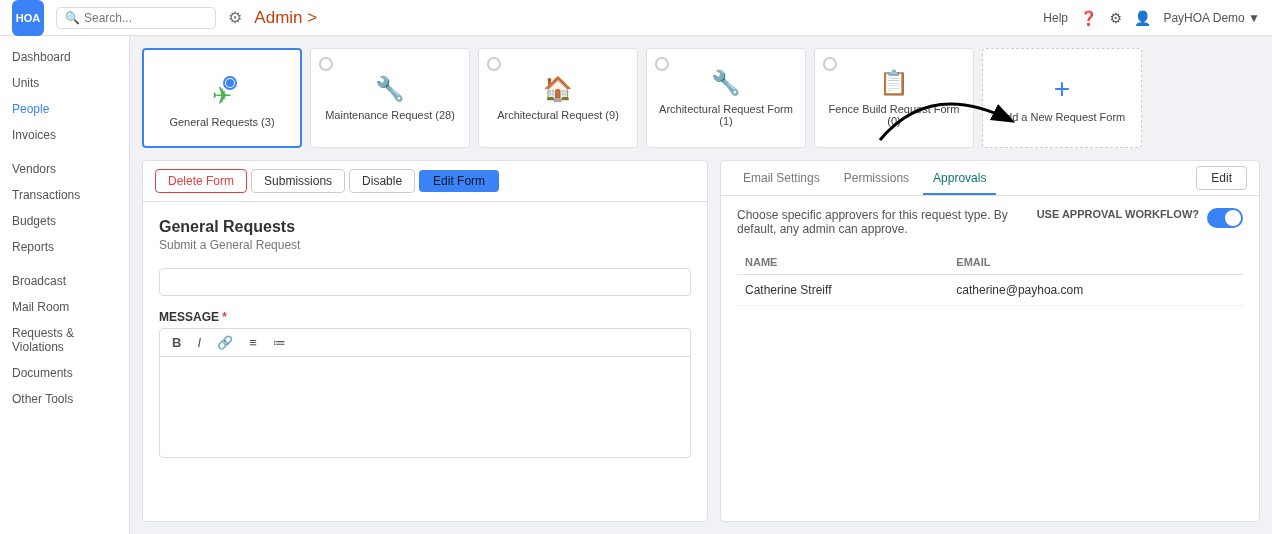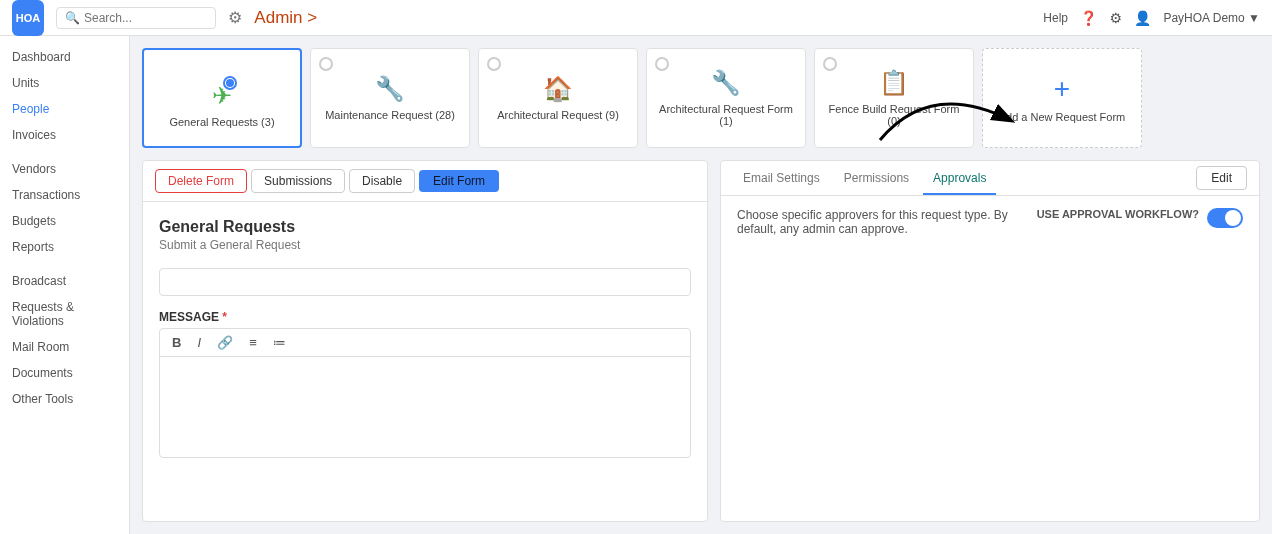--- a/index.html
+++ b/index.html
@@ -103,22 +103,22 @@
   <div class="sidebar">
     <div class="sidebar-item">Dashboard</div>
     <div class="sidebar-item">Units</div>
     <div class="sidebar-item active">People</div>
     <div class="sidebar-item">Invoices</div>
     <div class="sidebar-item" style="margin-top:8px;">Vendors</div>
     <div class="sidebar-item">Transactions</div>
     <div class="sidebar-item">Budgets</div>
     <div class="sidebar-item">Reports</div>
     <div class="sidebar-item" style="margin-top:8px;">Broadcast</div>
+    <div class="sidebar-item">Mail Room</div>
     <div class="sidebar-item">Requests &amp; Violations</div>
-    <div class="sidebar-item">Mail Room</div>
     <div class="sidebar-item">Documents</div>
     <div class="sidebar-item">Other Tools</div>
   </div>
 
   <div class="main">
 
     <div class="cards-row">
 
       <div class="card selected">
         <div class="card-radio selected-radio" style="position:relative;"></div>
@@ -192,20 +192,34 @@
           <button class="right-tab-edit">Edit</button>
         </div>
         <div class="right-content">
           <div class="approvals-header">
             <div class="approvals-desc">Choose specific approvers for this request type. By default, any admin can approve.</div>
             <div class="approval-workflow">
               <span class="workflow-label">USE APPROVAL WORKFLOW?</span>
               <div class="toggle"></div>
             </div>
           </div>
+          <table class="approvers-table">
+            <thead>
+              <tr>
+                <th>NAME</th>
+                <th>EMAIL</th>
+              </tr>
+            </thead>
+            <tbody>
+              <tr>
+                <td>Catherine Streiff</td>
+                <td>catherine@payhoa.com</td>
+              </tr>
+            </tbody>
+          </table>
         </div>
       </div>
 
     </div>
   </div>
 </div>
 
 <svg style="position:fixed;top:60px;left:850px;pointer-events:none;z-index:999;" width="200" height="100" viewBox="0 0 200 100">
   <path d="M 30 80 Q 80 20 160 60" stroke="black" stroke-width="3" fill="none" marker-end="url(#arr)"></path>
   <defs>

